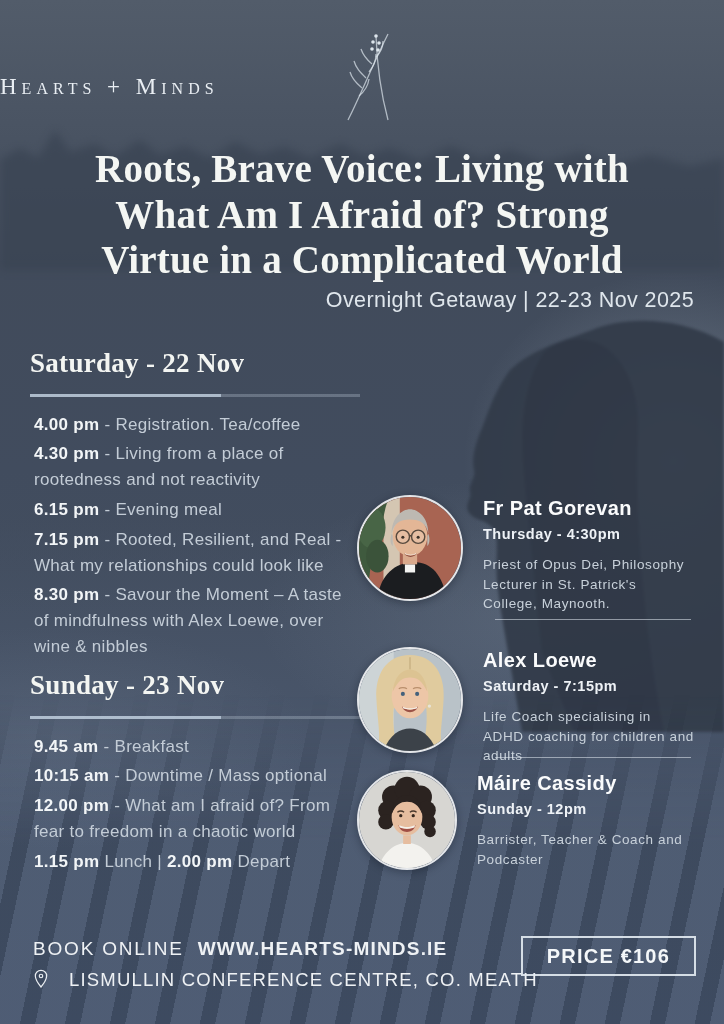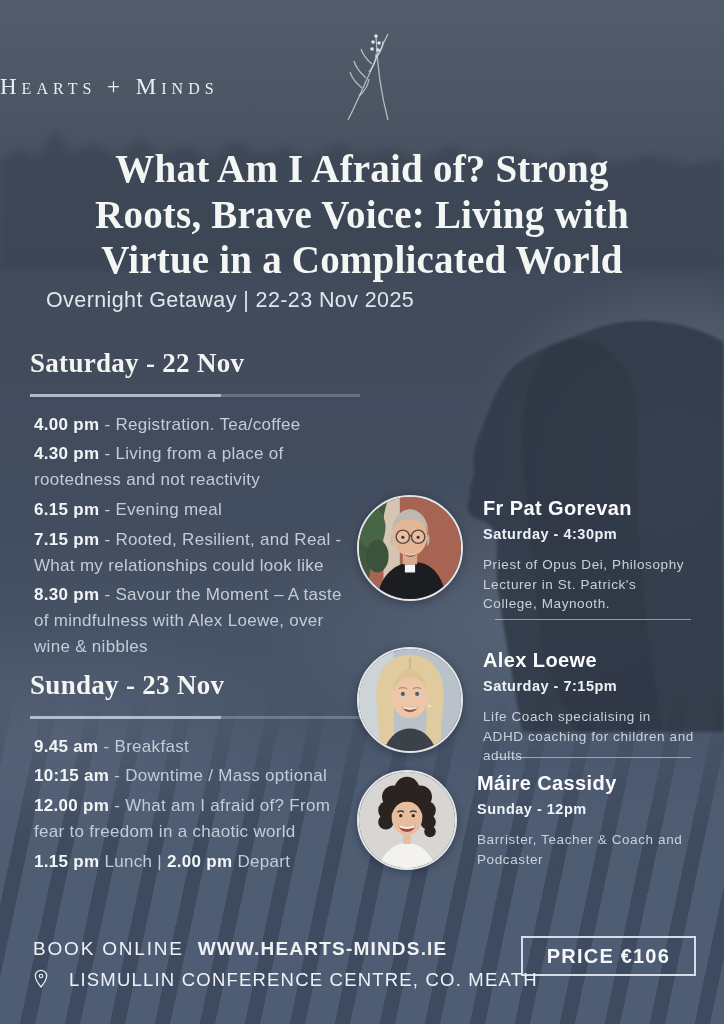--- a/index.html
+++ b/index.html
@@ -37,21 +37,21 @@
     font-family:"Liberation Serif", serif;font-variant:small-caps;
     font-size:23px;letter-spacing:5px;color:#e9eef3;font-weight:500;
   }
   
   .title{
     position:absolute;top:146px;left:30px;width:664px;text-align:center;
     font-family:"Liberation Serif", serif;font-weight:700;
     font-size:39px;line-height:1.17;color:#f4f6f3;letter-spacing:.2px;
   }
   .subtitle{
-    position:absolute;top:288px;left:46px;width:664px;text-align:left;
+    position:absolute;top:288px;left:30px;width:664px;text-align:right;
     font-size:21.5px;color:#dfe6ec;letter-spacing:.4px;
   }
   
   .sched{position:absolute;left:30px;width:330px;}
   .sched h2{
     margin:0;font-family:"Liberation Serif", serif;font-weight:700;
     font-size:27px;color:#f3f5f2;letter-spacing:.3px;
   }
   .rule{
     height:2.5px;margin-top:15px;border:none;
@@ -114,22 +114,22 @@
       <circle cx="62" cy="8" r="1.8" fill="#dde5ec" stroke="none"></circle>
       <circle cx="59" cy="14" r="1.8" fill="#dde5ec" stroke="none"></circle>
       <circle cx="65" cy="15" r="1.8" fill="#dde5ec" stroke="none"></circle>
       <circle cx="58" cy="21" r="1.8" fill="#dde5ec" stroke="none"></circle>
       <circle cx="64" cy="22" r="1.8" fill="#dde5ec" stroke="none"></circle>
     </svg>
     <span class="logo-text">Hearts + Minds</span>
   </div>
 
   <div class="title">
+    <div>Roots, Brave Voice: Living with</div>
     <div>What Am I Afraid of? Strong</div>
-    <div>Roots, Brave Voice: Living with</div>
     <div>Virtue in a Complicated World</div>
   </div>
   <div class="subtitle">Overnight Getaway | 22-23 Nov 2025</div>
 
   <div class="sched" style="top:348px;">
     <h2>Saturday - 22 Nov</h2>
     <hr class="rule">
     <div class="items">
       <p><span class="t">4.00 pm</span><span> - Registration. Tea/coffee</span></p>
       <p><span class="t">4.30 pm</span><span> - Living from a place of rootedness and not reactivity</span></p>
@@ -169,21 +169,21 @@
         <circle cx="58" cy="39" r="6.5" fill="rgba(255,255,255,.12)" stroke="#584a3e" stroke-width="1.4"></circle>
         <line x1="49.5" y1="38" x2="51.5" y2="38" stroke="#584a3e" stroke-width="1.4"></line>
         <circle cx="43" cy="39.5" r="1.5" fill="#3a3028"></circle>
           <circle cx="58" cy="39.5" r="1.5" fill="#3a3028"></circle>
         <path d="M44,55 C47,58.5 54,58.5 57,55 C55,60 46,60 44,55 Z" fill="#8a4a3c"></path>
         <path d="M45,55 C48,57 53,57 56,55 L56,56 C53,57.5 48,57.5 45,56 Z" fill="#f1ece6"></path>
       </svg>
     </div>
     <div class="sp-text">
       <div class="sp-name">Fr Pat Gorevan</div>
-      <div class="sp-time">Saturday - 4:30pm</div>
+      <div class="sp-time">Thursday - 4:30pm</div>
       <div class="sp-bio">Priest of Opus Dei, Philosophy Lecturer in St. Patrick's College, Maynooth.</div>
     </div>
   </div>
   <div class="sp-rule" style="top:619px;"></div>
 
   <div class="speaker" style="top:647px;">
     <div class="avatar">
       <svg viewBox="0 0 100 100">
         <rect width="100" height="100" fill="#b9c2c8"></rect>
         <rect x="0" y="0" width="34" height="100" fill="#cdd4d6"></rect>

